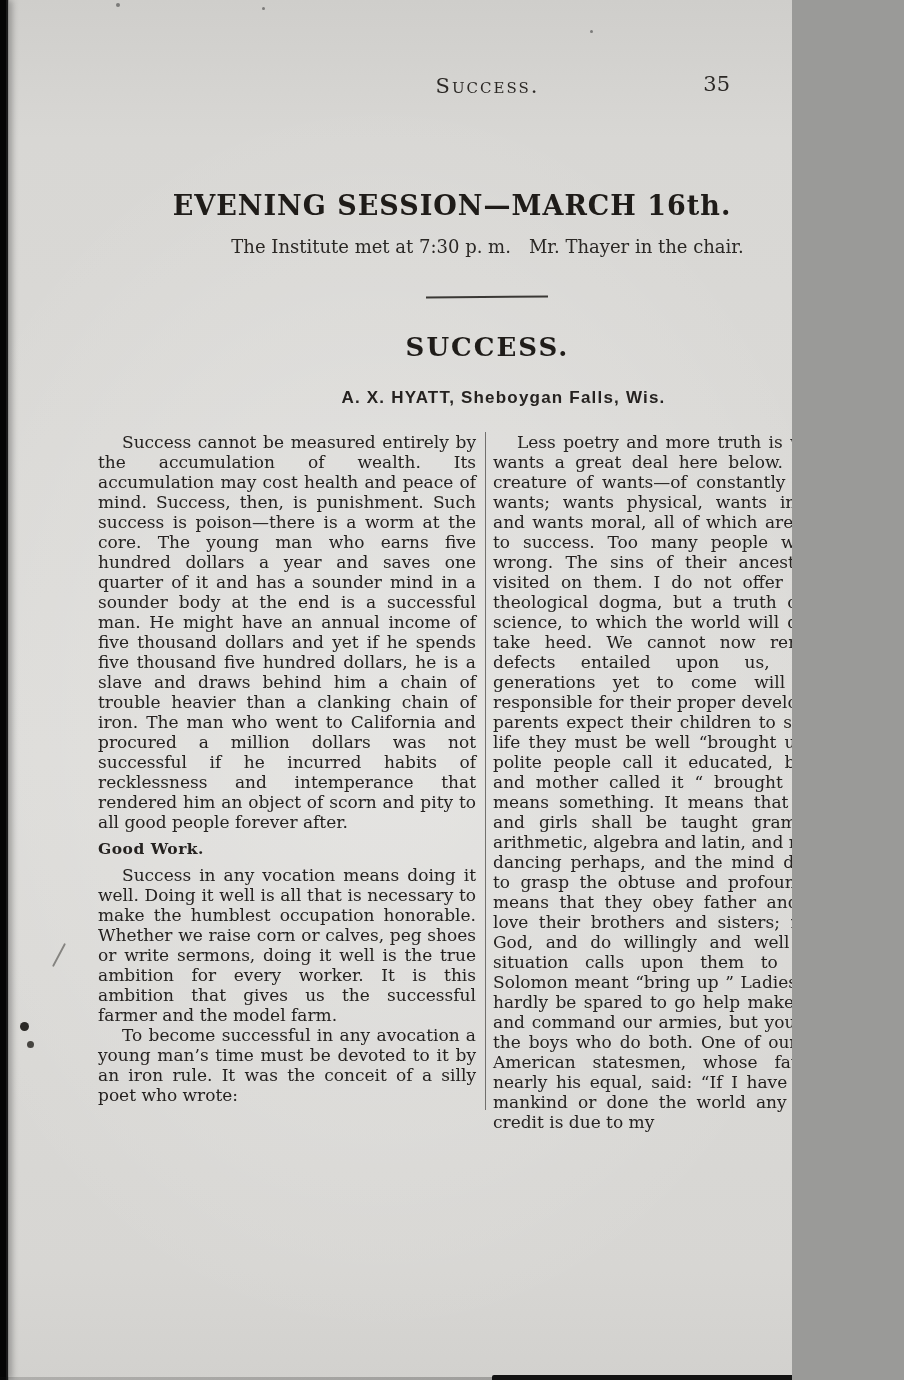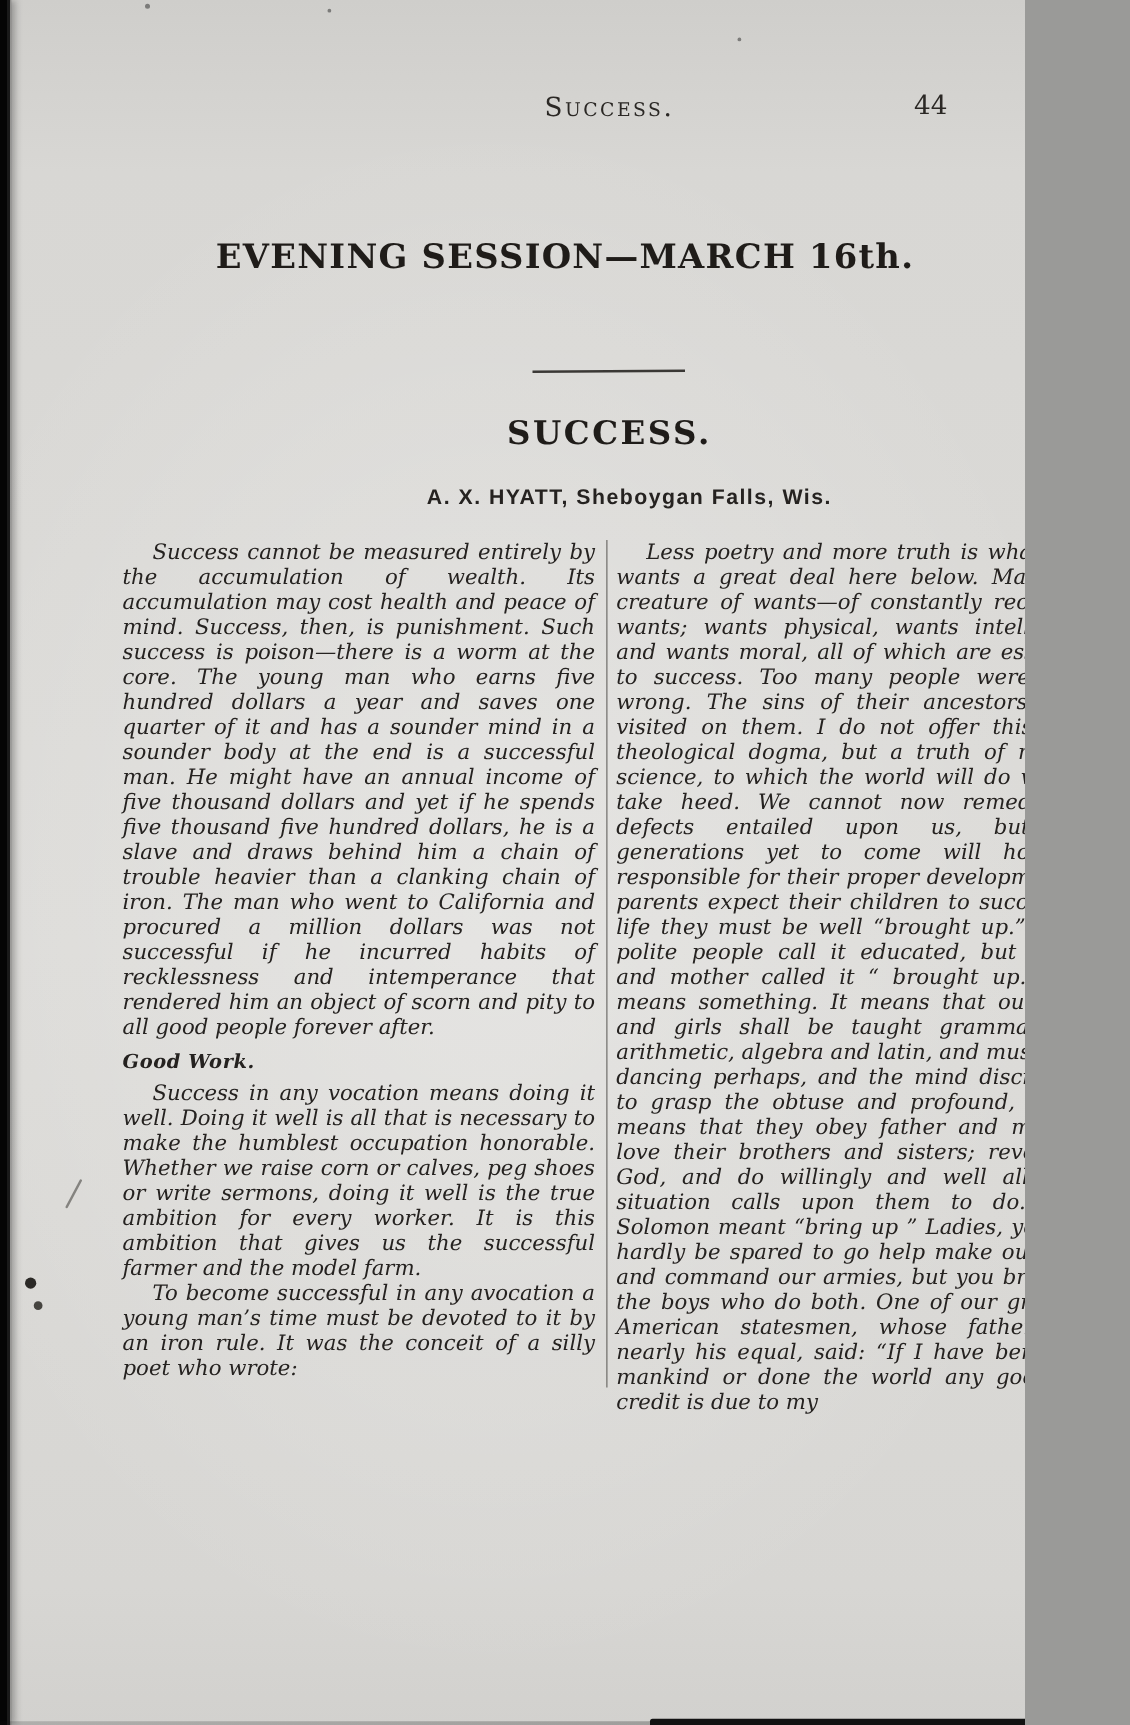--- a/index.html
+++ b/index.html
@@ -9,21 +9,20 @@
     font-family: "DejaVu Serif", serif;
   }
   .page {
     position: relative;
     width: 792px; height: 1380px;
     overflow: hidden;
     color: #262320;
     background:
       radial-gradient(ellipse 700px 900px at 48% 52%, rgba(255,255,255,0.28), rgba(255,255,255,0) 70%),
       linear-gradient(180deg, #cfcecb 0%, #d8d7d4 10%, #dcdbd8 55%, #d7d6d3 92%, #d2d1ce 100%);
-    padding-left: 28px;
   }
   
   .edge-left {
     position: absolute; left: 0; top: 0; width: 9px; height: 100%;
     background: linear-gradient(90deg, #050505 0 6px, #1a1a1a 6px 8px, rgba(30,30,30,0.35) 8px);
     box-shadow: 3px 0 6px rgba(40,40,40,0.35);
   }
   .edge-bottom-right {
     position: absolute; right: 0; bottom: 0; width: 300px; height: 5px;
     background: #121212; border-radius: 2px 0 0 0;
@@ -72,21 +71,21 @@
   }
   .article-byline {
     position: absolute; left: 114px; top: 388px; width: 779px;
     text-align: center; font-family: "Liberation Sans", sans-serif;
     font-weight: bold; font-size: 17px; letter-spacing: 1.2px; color: #252220;
   }
 
   
   .columns {
     position: absolute; left: 98px; top: 432px; width: 779px;
-    display: flex; align-items: stretch; font-style: italic;
+    display: flex; align-items: stretch;
   }
   .col {
     font-size: 17px; line-height: 20px; text-align: justify;
     hyphens: auto; -webkit-hyphens: auto; color: #252220;
   }
   .col p { margin: 0; text-indent: 24px; }
   .col-left  { width: 378px; }
   .col-right { width: 384px; }
   .col-divider {
     width: 0; margin: 0 7px 0 9px;
@@ -110,23 +109,24 @@
   <div class="edge-bottom-smudge"></div>
   <div class="edge-bottom-right"></div>
   <div class="mark-slash"></div>
   <div class="mark-dot d1"></div>
   <div class="mark-dot d2"></div>
   <div class="speck" style="left:116px; top:3px; width:4px; height:4px;"></div>
   <div class="speck" style="left:262px; top:7px; width:3px; height:3px;"></div>
   <div class="speck" style="left:590px; top:30px; width:3px; height:3px;"></div>
 
   <div class="running-head">Success.</div>
-  <div class="page-number">44</div>
+  <div class="page-number">35</div>
 
   <h1 class="session-heading" style="margin:0;">EVENING SESSION—MARCH 16th.</h1>
+  <div class="meeting-note">The Institute met at 7:30 p. m. Mr. Thayer in the chair.</div>
   <div class="section-rule"></div>
 
   <h2 class="article-title" style="margin:0;">SUCCESS.</h2>
   <div class="article-byline">A. X. HYATT, Sheboygan Falls, Wis.</div>
 
   <div class="columns">
 
     <div class="col col-left">
       <p>Success cannot be measured entirely by the accumulation of wealth. Its accumulation may cost health and peace of mind. Success, then, is punishment. Such success is poison—there is a worm at the core. The young man who earns five hundred dollars a year and saves one quarter of it and has a sounder mind in a sounder body at the end is a successful man. He might have an annual income of five thousand dollars and yet if he spends five thousand five hundred dollars, he is a slave and draws behind him a chain of trouble heavier than a clanking chain of iron. The man who went to California and procured a million dollars was not successful if he incurred habits of recklessness and intemperance that rendered him an object of scorn and pity to all good people forever after.</p>
       <div class="subheading">Good Work.</div>

